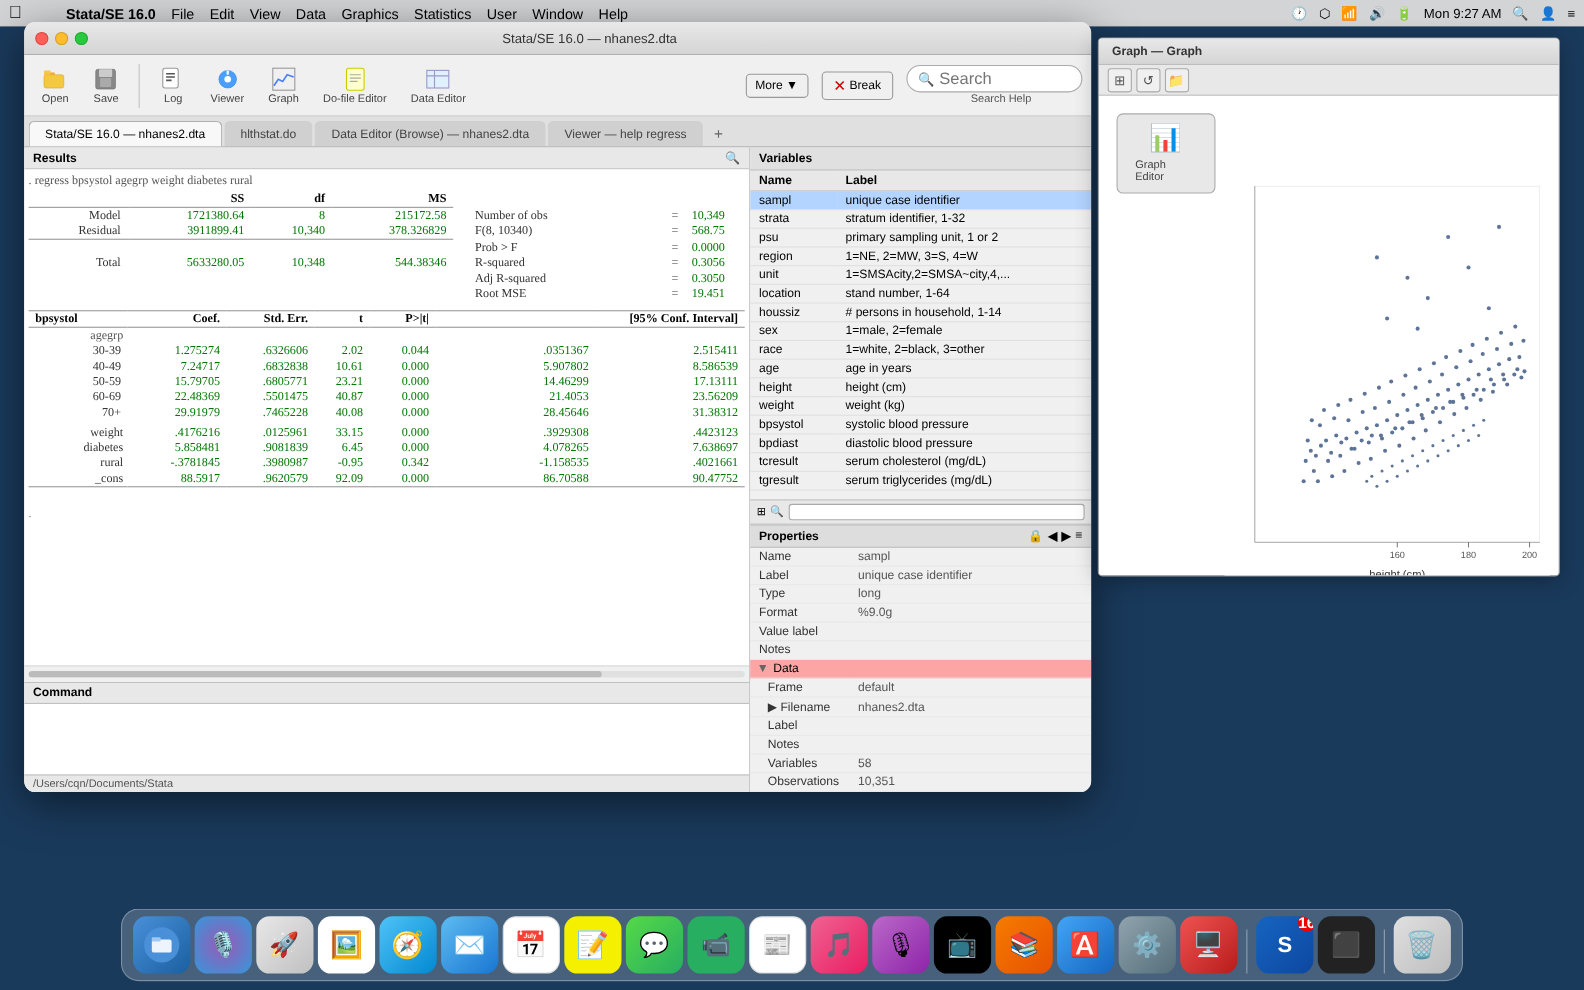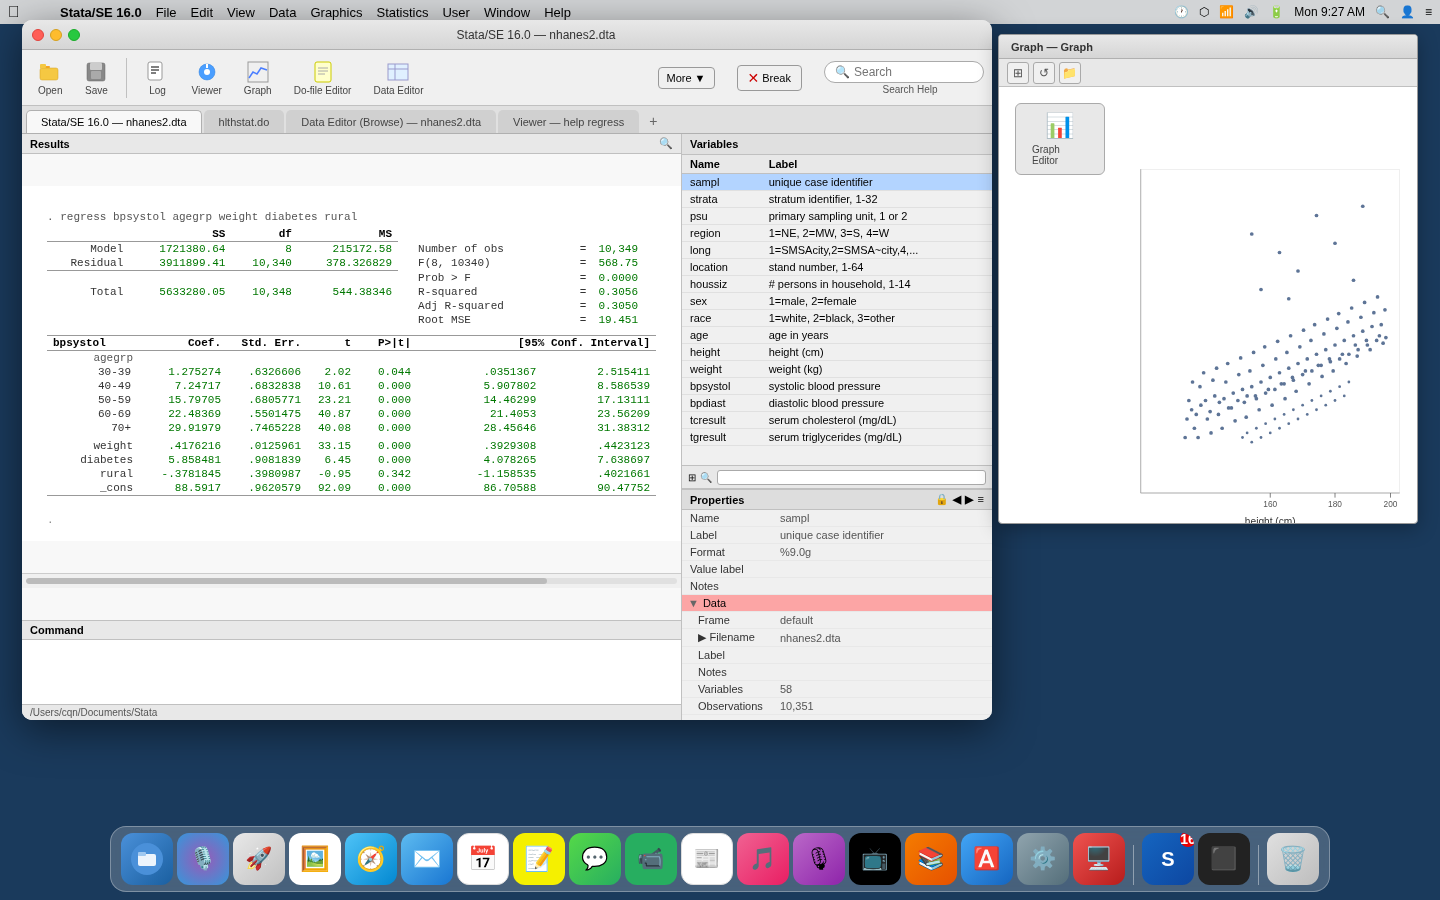--- a/index.html
+++ b/index.html
@@ -48,27 +48,27 @@
       border-bottom: 1px solid #c0c0c0;
       display: flex; align-items: center; padding: 0 8px; gap: 6px;
     }
     .toolbar-btn {
       display: flex; flex-direction: column; align-items: center;
       padding: 4px 8px; cursor: pointer; border-radius: 4px;
     }
     .toolbar-icon { width: 24px; height: 24px; display: flex; align-items: center; justify-content: center; font-size: 18px; }
     .toolbar-label { font-size: 10px; color: #444; margin-top: 1px; }
     .toolbar-separator { width: 1px; height: 40px; background: #c0c0c0; margin: 0 4px; }
-    .toolbar-right { margin-left: auto; display: flex; align-items: center; gap: 22px; }
+    .toolbar-right { margin-left: auto; display: flex; align-items: center; gap: 12px; }
     .search-box {
       display: flex; align-items: center;
       background: white; border: 1px solid #aaa; border-radius: 14px;
       padding: 3px 10px; width: 160px;
     }
-    .search-box input { border: none; outline: none; font-size: 12px; width: 120px; background: transparent; }
+    .search-box input { border: none; outline: none; font-size: 15px; width: 120px; background: transparent; }
     .break-btn {
       background: #f0f0f0; border: 1px solid #999; border-radius: 4px;
       padding: 4px 10px; font-size: 11px; cursor: pointer;
       display: flex; align-items: center; gap: 3px;
     }
     .more-btn { background: #f0f0f0; border: 1px solid #999; border-radius: 4px; padding: 4px 8px; font-size: 11px; cursor: pointer; }
 
     
     .tabbar {
       height: 28px; background: #e0e0e0;
@@ -85,29 +85,29 @@
     .tab-add { padding: 4px 8px; font-size: 14px; cursor: pointer; color: #666; }
 
     
     .main-content {
       flex: 1; display: flex; overflow: hidden;
     }
 
     
     .left-panel {
       width: 660px; display: flex; flex-direction: column;
-      background: #f8f8f8; border-right: 1px solid #c0c0c0; gap: 32px;
+      background: #f8f8f8; border-right: 1px solid #c0c0c0;
     }
     .panel-header {
       padding: 3px 8px; background: #e8e8e8; border-bottom: 1px solid #c0c0c0;
       font-size: 11px; font-weight: 600; display: flex; align-items: center; justify-content: space-between;
     }
     .results-area {
-      flex: 1; overflow-y: auto; padding: 25px;
-      font-family: Liberation Mono, monospace; font-size: 11px; color: #333;
+      flex: 1; overflow-y: auto; padding: 4px;
+      font-family: Liberation Serif, serif; font-size: 11px; color: #333;
       background: #fff;
     }
     .results-cmd { color: #555; margin-bottom: 4px; font-size: 11px; }
     .results-table { width: 100%; border-collapse: collapse; margin-bottom: 8px; }
     .results-table td { padding: 1px 6px; white-space: nowrap; }
     .td-right { text-align: right; }
     .td-green { color: #007700; font-weight: 500; }
 
     
     .command-area {
@@ -614,21 +614,21 @@
               </tr>
               <tr>
                 <td>psu</td>
                 <td>primary sampling unit, 1 or 2</td>
               </tr>
               <tr>
                 <td>region</td>
                 <td>1=NE, 2=MW, 3=S, 4=W</td>
               </tr>
               <tr>
-                <td>long</td>
+                <td>unit</td>
                 <td>1=SMSAcity,2=SMSA~city,4,...</td>
               </tr>
               <tr>
                 <td>location</td>
                 <td>stand number, 1-64</td>
               </tr>
               <tr>
                 <td>houssiz</td>
                 <td># persons in household, 1-14</td>
               </tr>
@@ -690,20 +690,24 @@
         </div>
         <table class="props-table">
           <tbody>
               <tr>
             <td class="prop-name">Name</td>
             <td class="prop-val">sampl</td>
           </tr>
           <tr>
             <td class="prop-name">Label</td>
             <td class="prop-val">unique case identifier</td>
+          </tr>
+          <tr>
+            <td class="prop-name">Type</td>
+            <td class="prop-val">long</td>
           </tr>
           <tr>
             <td class="prop-name">Format</td>
             <td class="prop-val">%9.0g</td>
           </tr>
           <tr>
             <td class="prop-name">Value label</td>
             <td class="prop-val"></td>
           </tr>
           <tr>

